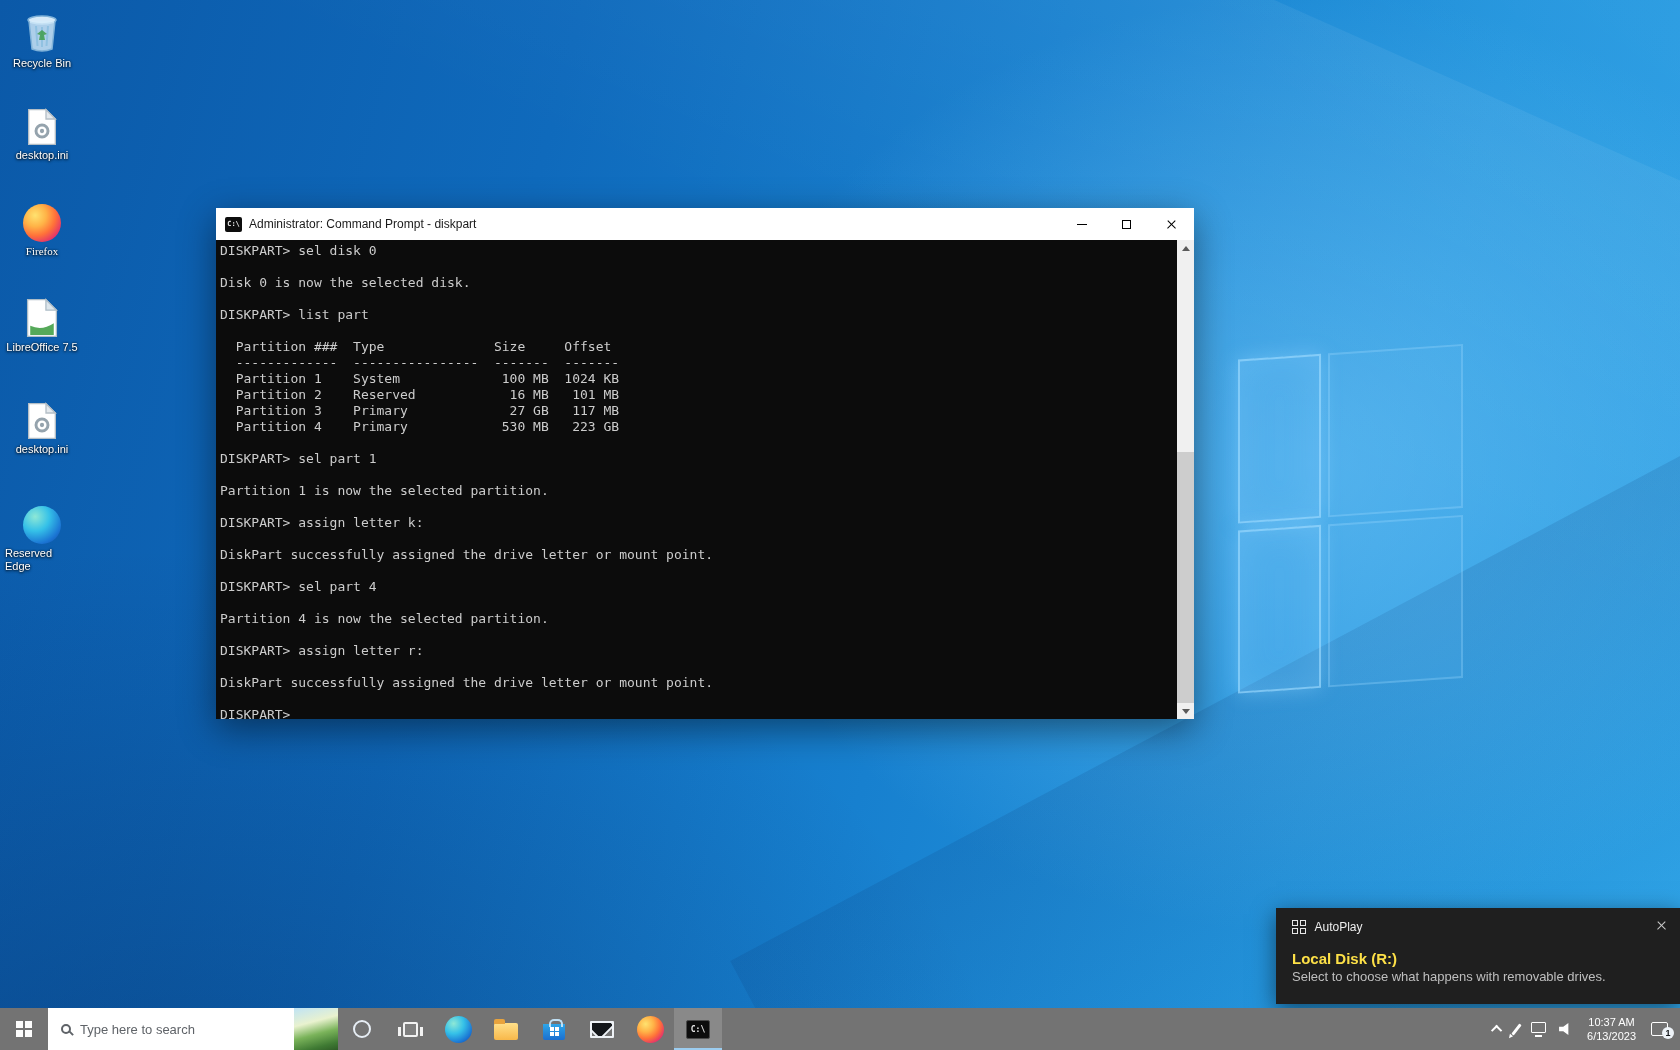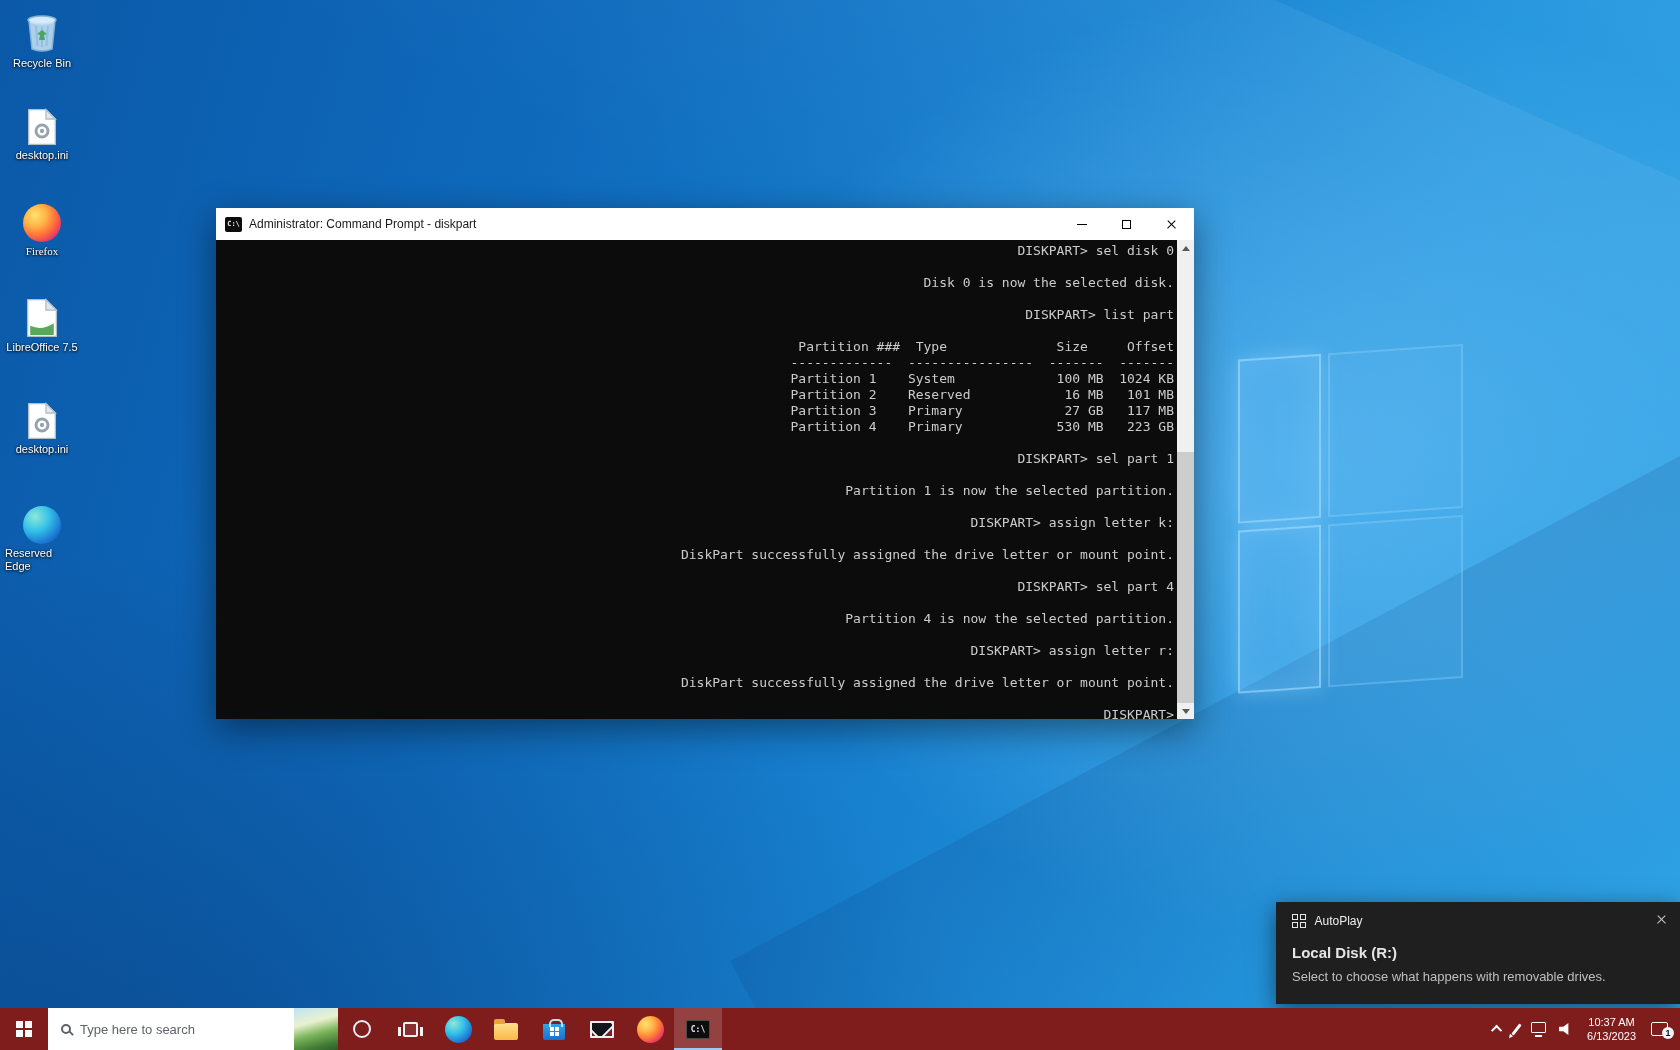--- a/index.html
+++ b/index.html
@@ -41,46 +41,46 @@
   .cmd-ico { width:17px; height:15px; margin:0 7px 0 9px; background:#0d0d0d; border-radius:2px;
     color:#e8e8e8; font:bold 7px/15px "DejaVu Sans Mono",monospace; text-align:center; flex:none; }
   .term-title { font-size:12px; color:#1a1a1a; flex:1 1 auto; white-space:nowrap; overflow:hidden; }
   .tt-btn { width:45px; height:31px; display:flex; align-items:center; justify-content:center; flex:none; cursor:default; }
   .glyph-min { width:10px; height:1px; background:#000; }
   .glyph-max { width:9px; height:9px; border:1px solid #000; }
   .glyph-x { position:relative; width:11px; height:11px; }
   .glyph-x i, .toast-x i { position:absolute; left:0; top:5px; width:11px; height:1.4px; background:#000; }
   .glyph-x i:first-child { transform:rotate(45deg); }
   .glyph-x i:last-child { transform:rotate(-45deg); }
-  .term-body { position:relative; height:479px; background:#0c0c0c; overflow:hidden;text-align:right; }
+  .term-body { position:relative; height:479px; background:#0c0c0c; overflow:hidden; }
   .term-out { position:absolute; left:4px; top:3px; right:20px; bottom:0;
     font-family:"DejaVu Sans Mono",monospace; font-size:13px; line-height:16px; color:#cccccc; white-space:pre; }
   .scrollbar { position:absolute; right:0; top:0; bottom:0; width:17px; background:#f0f0f0; }
   .sb-arrow { position:absolute; left:0; width:17px; height:16px; display:flex; align-items:center; justify-content:center; }
   .sb-up { top:0; } .sb-down { bottom:0; }
   .tri-up { width:0; height:0; border-left:4px solid transparent; border-right:4px solid transparent; border-bottom:5px solid #5a5a5a; }
   .tri-down { width:0; height:0; border-left:4px solid transparent; border-right:4px solid transparent; border-top:5px solid #5a5a5a; }
   .sb-thumb { position:absolute; left:0; width:17px; top:212px; height:251px; background:#cdcdcd; }
 
   
   .toast { position:absolute; right:0; bottom:46px; width:404px; background:#1f1f1f; padding:12px 16px 18px 16px;
     box-shadow:0 6px 22px rgba(0,0,0,.5); color:#fff; }
   .toast-head { display:flex; align-items:center; }
   .ap-ico { display:grid; grid-template-columns:6px 6px; grid-template-rows:6px 6px; gap:1.5px; margin-right:9px; }
   .ap-ico span { border:1.2px solid #e6e6e6; }
   .toast-app { font-size:12px; color:#ededed; }
   .toast-x { position:absolute; top:12px; right:13px; width:11px; height:11px; cursor:default; }
   .toast-x i { background:#c9c9c9; }
   .toast-x i:first-child { transform:rotate(45deg); }
   .toast-x i:last-child { transform:rotate(-45deg); }
-  .toast-title { margin-top:16px; font-size:15px; font-weight:bold; color:#e5e5e5; }
-  .toast-msg { margin-top:6px; font-size:13px; line-height:19px; color:#bfbfbf; max-width:330px; }
-
-  
-  .taskbar { position:absolute; left:0; right:0; bottom:0; height:42px; background:#7f1d1d; display:flex; align-items:stretch; z-index:10;margin-top:16px; }
+  .toast-title { margin-top:16px; font-size:15px; font-weight:bold; color:#fde047; }
+  .toast-msg { font-size:13px; line-height:19px; color:#bfbfbf; max-width:330px; }
+
+  
+  .taskbar { position:absolute; left:0; right:0; bottom:0; height:42px; background:#737373; display:flex; align-items:stretch; z-index:10;margin-top:16px; }
   .tb-btn { width:48px; display:flex; align-items:center; justify-content:center; flex:none; cursor:default; }
   .winlogo { display:grid; grid-template-columns:7px 7px; grid-template-rows:7px 7px; gap:2px; }
   .winlogo span { background:#fdfdfd; }
   .tb-search { width:290px; background:#ffffff; display:flex; align-items:center; flex:none; position:relative; }
   .mag { width:10px; height:10px; border:2px solid #5f6368; border-radius:50%; position:relative; margin:0 9px 0 13px; flex:none; }
   .mag::after { content:""; position:absolute; width:6px; height:2px; background:#5f6368; transform:rotate(45deg); right:-5px; bottom:-2px; }
   .tb-search input { flex:1 1 auto; border:none; outline:none; font-size:13px; color:#3c4043; background:transparent; min-width:0; font-family:"Liberation Sans",sans-serif; }
   .tb-search input::placeholder { color:#5f6368; opacity:1; }
   .search-art { width:44px; height:42px; flex:none;
     background:linear-gradient(165deg,#bfe3f5 0%,#e9f2cf 35%,#7ab35a 60%,#3f7a33 85%,#2e5c26 100%); }

